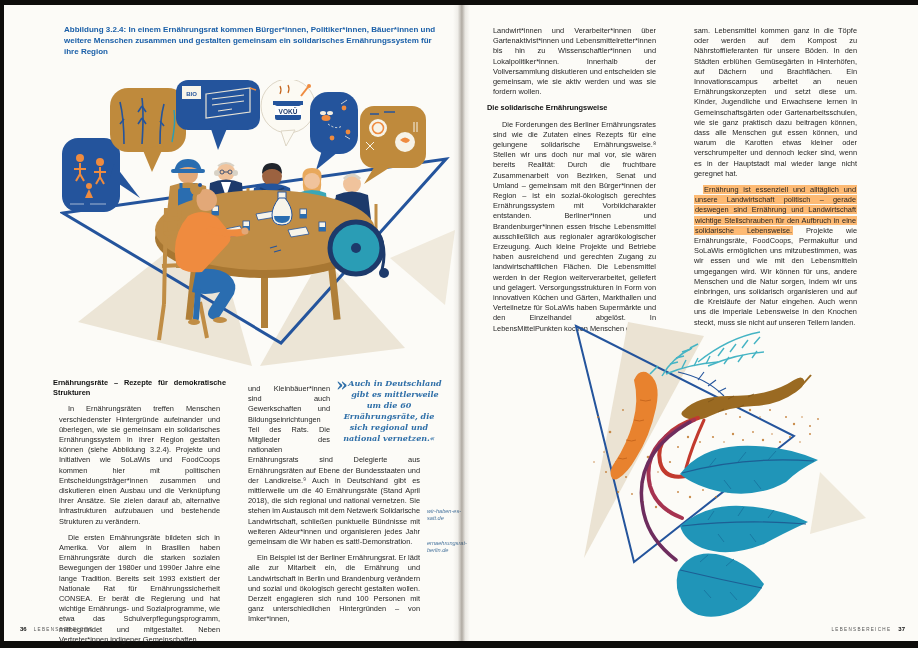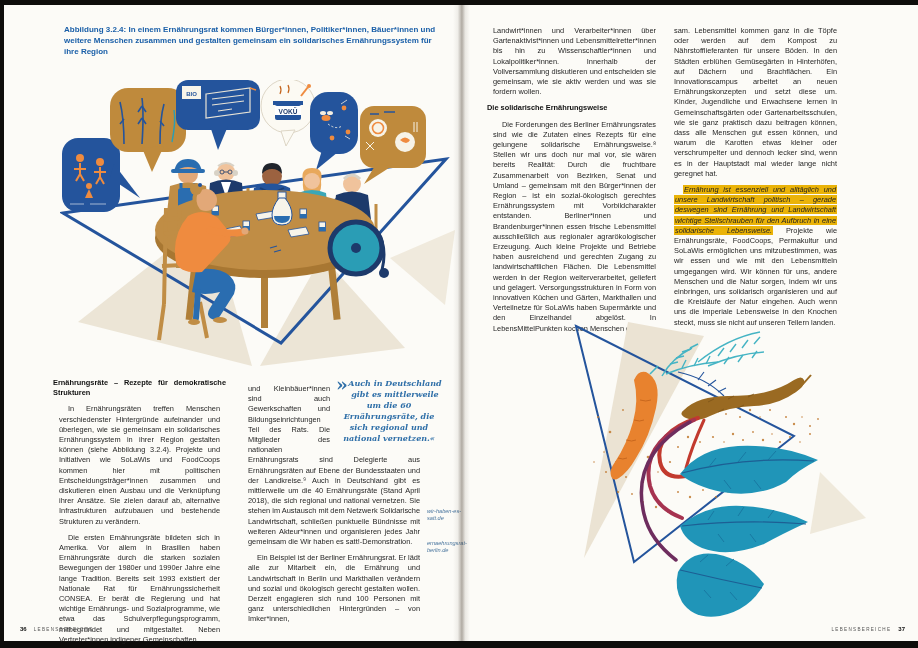--- a/index.html
+++ b/index.html
@@ -13,27 +13,27 @@
     font-size:8px;line-height:11px;font-weight:bold;color:#1a5fa8;}
   .col{position:absolute;font-size:7.4px;line-height:10.2px;color:#1f1f1f;
     text-align:justify;hyphens:auto;}
   .col p{margin:6px;}
   .col .indent{text-indent:9px;}
   .col h3{margin:0 0 2px 0;font-size:7.4px;line-height:10.2px;color:#111;}
   .col h3.gap{margin-top:5px;}
   .lcol1{left:49px;top:373px;width:173px;}
   .lcol2{left:238px;top:373px;width:184px;}
   .rcol1{left:483px;top:15px;width:175px;}
-  .rcol2{left:664px;top:15px;width:175px;}
+  .rcol2{left:684px;top:15px;width:175px;}
   .pullquote{float:right;width:106px;margin:0 -16px 4px 6px;text-align:center;
     font-family:"DejaVu Serif",serif;font-style:italic;font-weight:bold;
     font-size:8px;line-height:11px;color:#2f6fa8;}
   .pullquote .mark{float:left;font-style:normal;font-size:19px;line-height:13px;
     margin:0 2px 0 0;letter-spacing:-2px;}
-  .hl{background:#eab308;padding:0 1px;box-decoration-break:clone;font-style:italic;-webkit-box-decoration-break:clone;}
+  .hl{background:#fdba74;padding:0 1px;box-decoration-break:clone;-webkit-box-decoration-break:clone;}
   .mnote{position:absolute;width:42px;font-size:5.6px;line-height:7px;font-style:italic;
     color:#49759e;word-wrap:break-word;}
   .mnote1{left:423px;top:503px;}
   .mnote2{left:423px;top:535px;}
   
   .folio{position:absolute;top:621px;font-size:5px;color:#333;}
   .folio .num{font-weight:bold;font-size:6px;color:#111;}
   .folio .runner{letter-spacing:1.3px;font-size:4.6px;color:#555;margin:0 7px;}
   .folio-left{left:16px;}
   .folio-right{left:700px;width:201px;text-align:right;}
@@ -259,21 +259,21 @@
     <p class="indent">In Ernährungsräten treffen Menschen verschiedenster Hintergründe aufeinander und überlegen, wie sie gemeinsam ein solidarisches Ernährungssystem in ihrer Region gestalten können (siehe Abbildung 3.2.4). Projekte und Initiativen wie SoLaWis und FoodCoops kommen hier mit politischen Entscheidungsträger*innen zusammen und diskutieren einen Ausbau und die Verknüpfung ihrer Ansätze. Sie zielen darauf ab, alternative Infrastrukturen aufzubauen und bestehende Strukturen zu verändern.</p>
     <p class="indent">Die ersten Ernährungsräte bildeten sich in Amerika. Vor allem in Brasilien haben Ernährungsräte durch die starken sozialen Bewegungen der 1980er und 1990er Jahre eine lange Tradition. Bereits seit 1993 existiert der Nationale Rat für Ernährungssicherheit CONSEA. Er berät die Regierung und hat wichtige Ernährungs- und Sozialprogramme, wie etwa das Schulverpflegungsprogramm, mitbegründet und mitgestaltet. Neben Vertreter*innen indigener Gemeinschaften</p>
   </div>
 
   <div class="col lcol2">
     <div class="pullquote">
       <span class="mark">»</span>
       <span>Auch in Deutschland gibt es mittlerweile um die 60 Ernährungsräte, die sich regional und national vernetzen.«</span>
     </div>
     <p>und Kleinbäuer*innen sind auch Gewerkschaften und Bildungseinrichtungen Teil des Rats. Die Mitglieder des nationalen Ernährungsrats sind Delegierte aus Ernährungsräten auf Ebene der Bundesstaaten und der Landkreise.⁹ Auch in Deutschland gibt es mittlerweile um die 40 Ernährungsräte (Stand April 2018), die sich regional und national vernetzen. Sie stehen im Austausch mit dem Netzwerk Solidarische Landwirtschaft, schließen punktuelle Bündnisse mit weiteren Akteur*innen und organisieren jedes Jahr gemeinsam die Wir haben es satt!-Demonstration.</p>
-    <p class="indent">Ein Beispiel ist der Berliner Ernährungsrat. Er lädt alle zur Mitarbeit ein, die Ernährung und Landwirtschaft in Berlin und Markthallen verändern und sozial und ökologisch gerecht gestalten wollen. Derzeit engagieren sich rund 100 Personen mit ganz unterschiedlichen Hintergründen – von Imker*innen,</p>
+    <p class="indent">Ein Beispiel ist der Berliner Ernährungsrat. Er lädt alle zur Mitarbeit ein, die Ernährung und Landwirtschaft in Berlin und Brandenburg verändern und sozial und ökologisch gerecht gestalten wollen. Derzeit engagieren sich rund 100 Personen mit ganz unterschiedlichen Hintergründen – von Imker*innen,</p>
   </div>
 
   <div class="mnote mnote1">wir-haben-es-satt.de</div>
   <div class="mnote mnote2">ernaehrungsrat-berlin.de</div>
 
   <div class="folio folio-left"><span class="num">36</span><span class="runner">LEBENSBEREICHE</span></div>
 
   <div class="col rcol1">
     <p>Landwirt*innen und Verarbeiter*innen über Gartenaktivist*innen und Lebensmittelretter*innen bis hin zu Wissenschaftler*innen und Lokalpolitiker*innen. Innerhalb der Vollversammlung diskutieren und entscheiden sie gemeinsam, wie sie aktiv werden und was sie fordern wollen.</p>
     <h3 class="gap">Die solidarische Ernährungsweise</h3>

